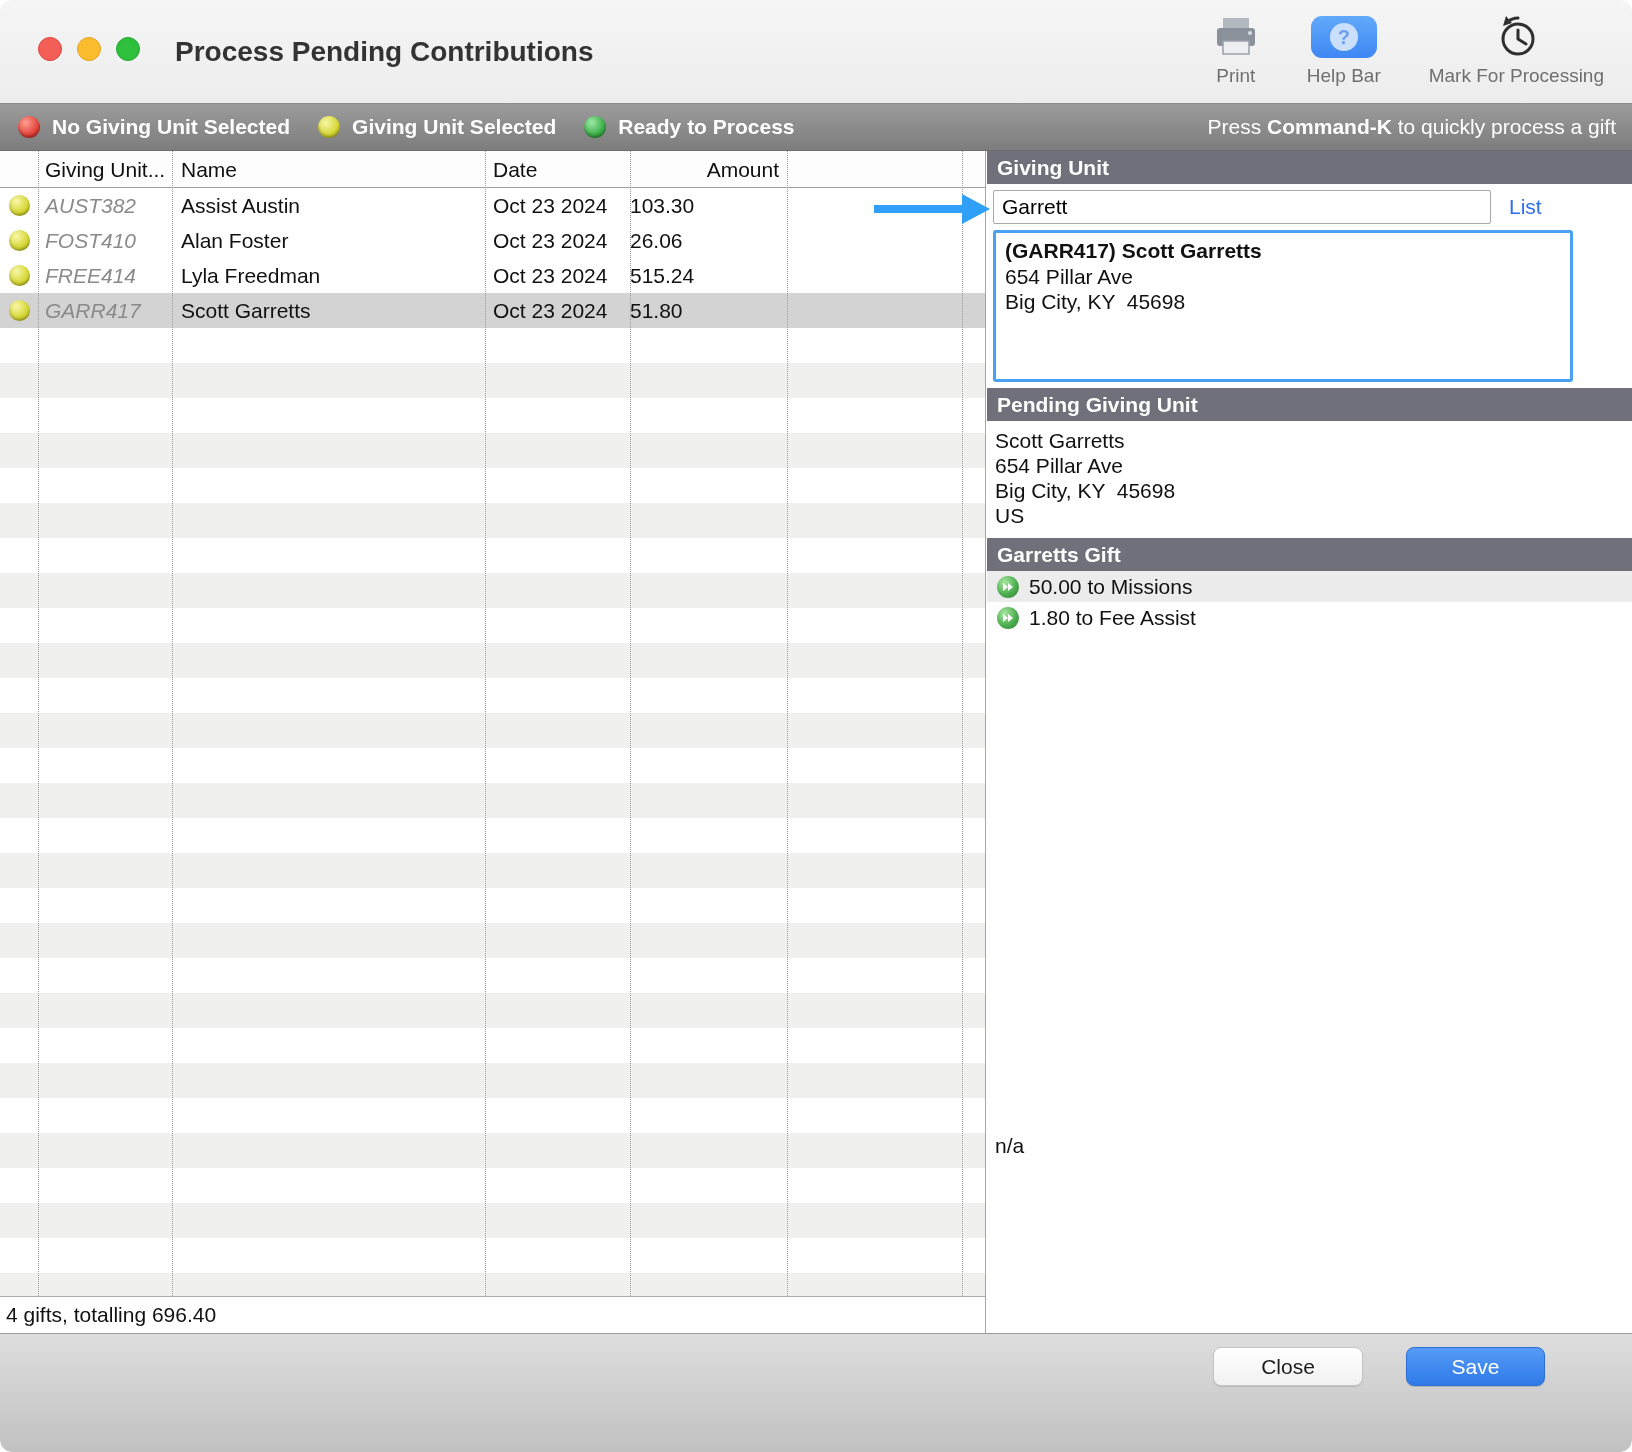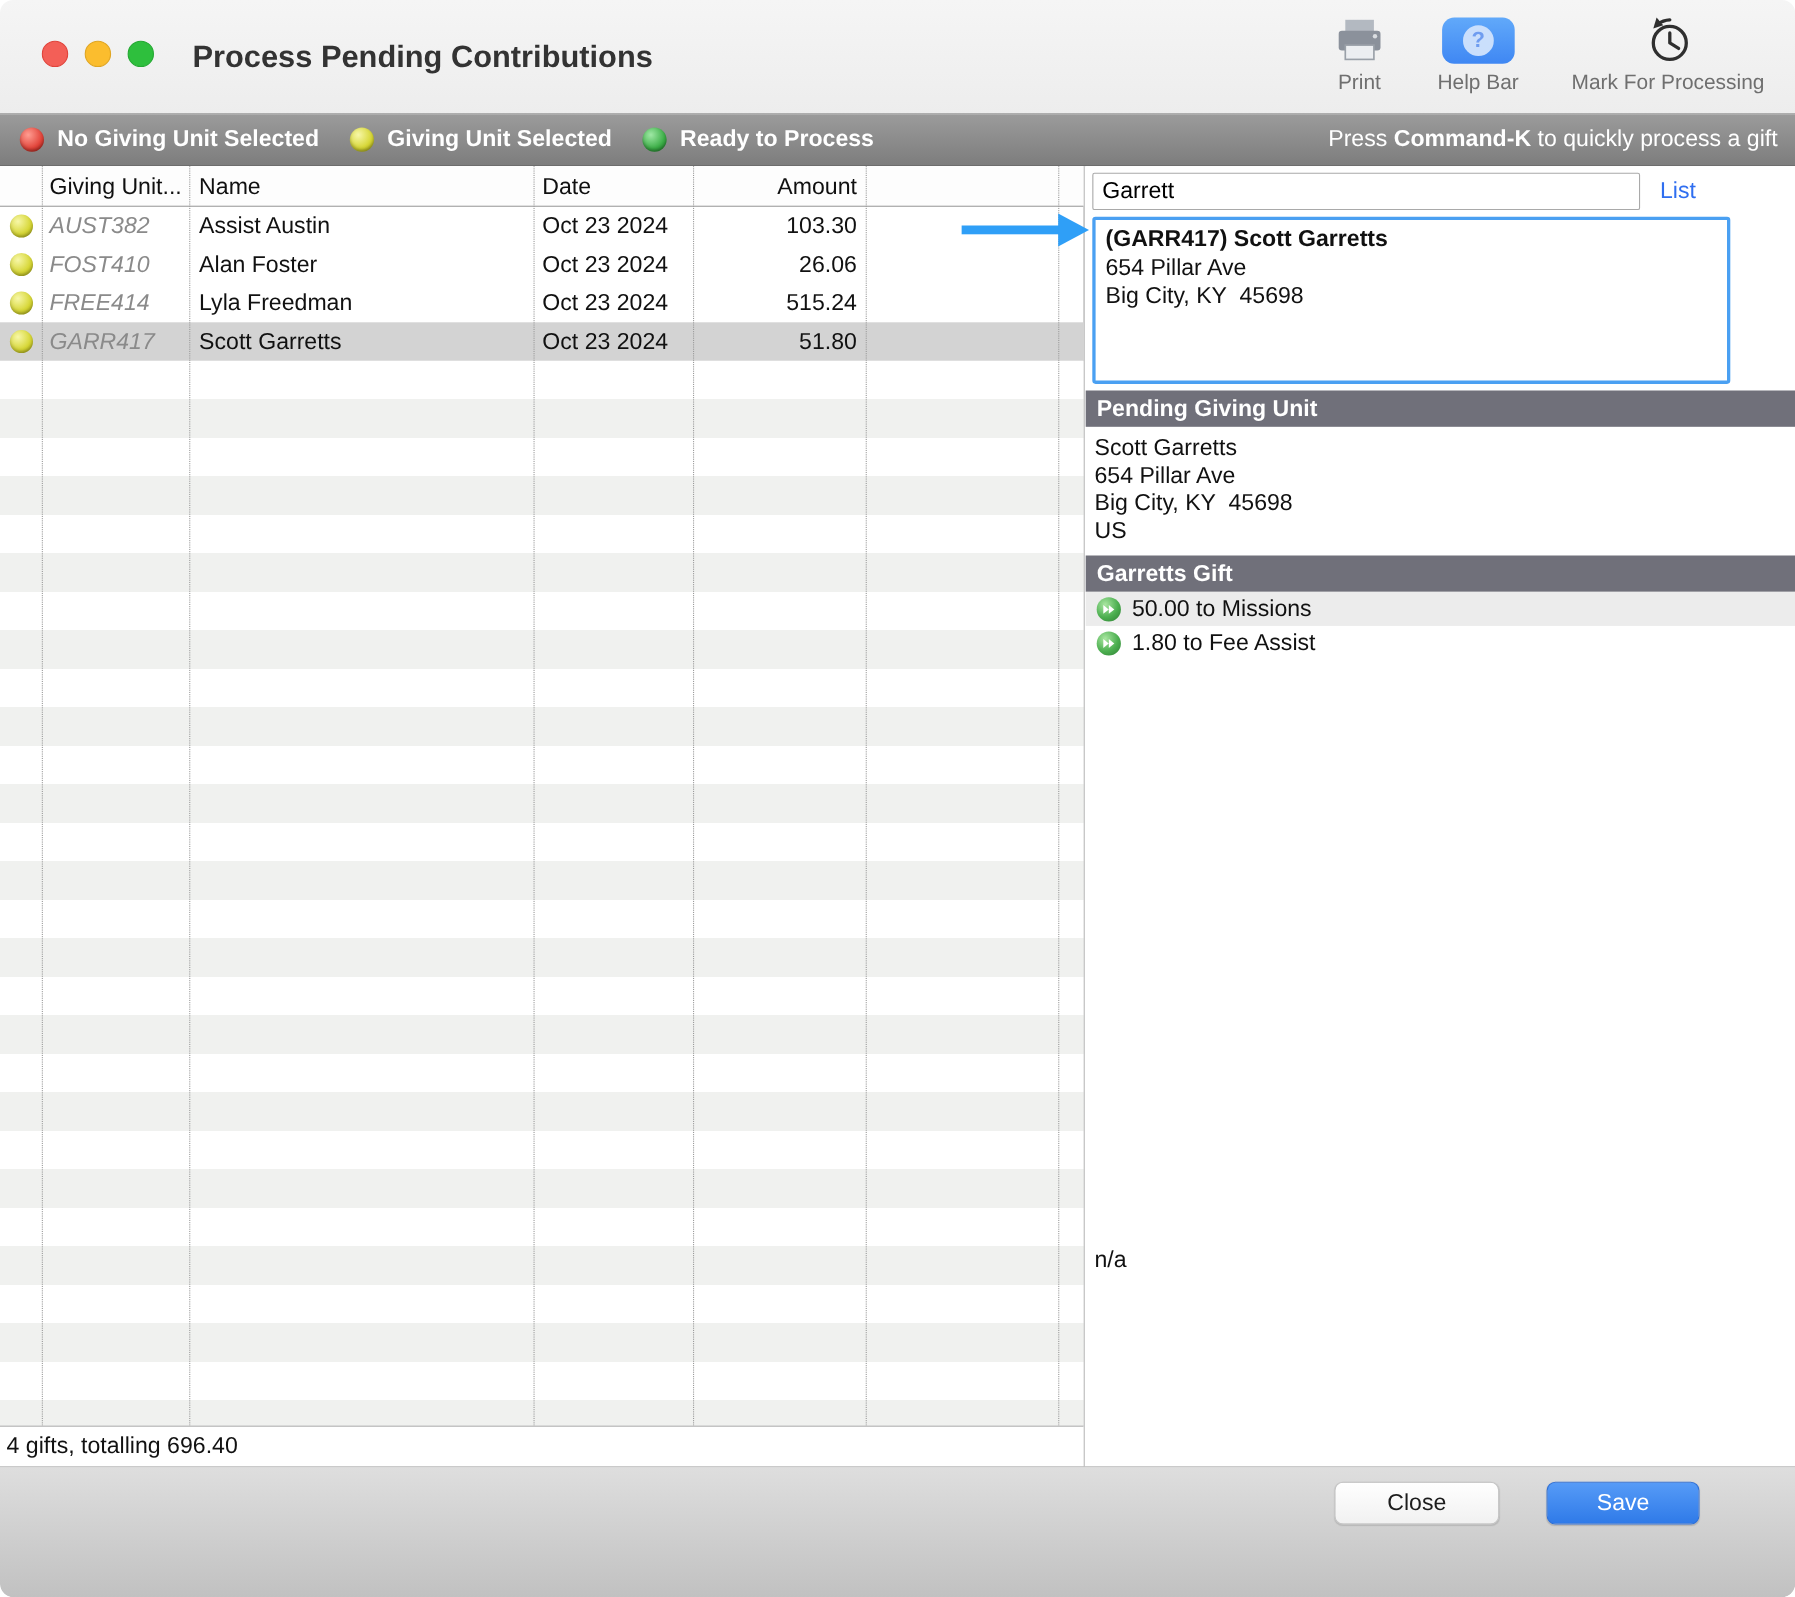--- a/index.html
+++ b/index.html
@@ -77,21 +77,21 @@
   .th-date   { left: 493px; }
   .th-amount { left: 630px; width: 149px; justify-content: flex-end; }
   .tbody { position: absolute; top: 37px; bottom: 37px; left: 0; right: 0;
            display: flex; flex-direction: column; }
   .row { height: 35px; display: flex; align-items: center; font-size: 21px; flex: none; }
   .row.selected { background: #d3d3d3; }
   .cell-dot    { width: 38px; display: flex; justify-content: center; }
   .cell-unit   { width: 134px; padding-left: 7px; font-style: italic; color: #8a8a8a; }
   .cell-name   { width: 313px; padding-left: 9px; }
   .cell-date   { width: 145px; padding-left: 8px; }
-  .cell-amount { width: 157px; text-align: right; padding-right: 8px; }
+  .cell-amount { width: 157px; text-align: left; padding-right: 8px; }
   .status-dot { width: 21px; height: 21px; border-radius: 50%;
     background: radial-gradient(circle at 35% 30%, #f7f7a8, #d6d634 60%, #9b9b14);
     box-shadow: inset 0 -2px 3px rgba(0,0,0,.25); }
   .empty-stripes { flex: 1;
     background: repeating-linear-gradient(to bottom, #ffffff 0 35px, #f0f1ef 35px 70px); }
   .colline { position: absolute; top: 0; bottom: 37px; width: 0;
              border-left: 1px dotted #9a9a9a; pointer-events: none; }
   .table-footer {
     position: absolute; left: 0; right: 0; bottom: 0; height: 37px;
     border-top: 1px solid #ababab; background: #fff;
@@ -266,20 +266,23 @@
     <div class="colline" style="left:630px"></div>
     <div class="colline" style="left:787px"></div>
     <div class="colline" style="left:962px"></div>
 
     <div class="table-footer">
       <span>4 gifts, totalling 696.40</span>
     </div>
   </div>
 
   <div class="side-pane">
+    <div class="section-header">
+      <span>Giving Unit</span>
+    </div>
     <div class="search-row">
       <input class="search-input" type="text" value="Garrett" style="">
       <span class="list-link">List</span>
     </div>
     <div class="result-box">
       <div class="result-title">(GARR417) Scott Garretts</div>
       <div class="result-line">654 Pillar Ave</div>
       <div class="result-line">Big City, KY  45698</div>
     </div>
 

